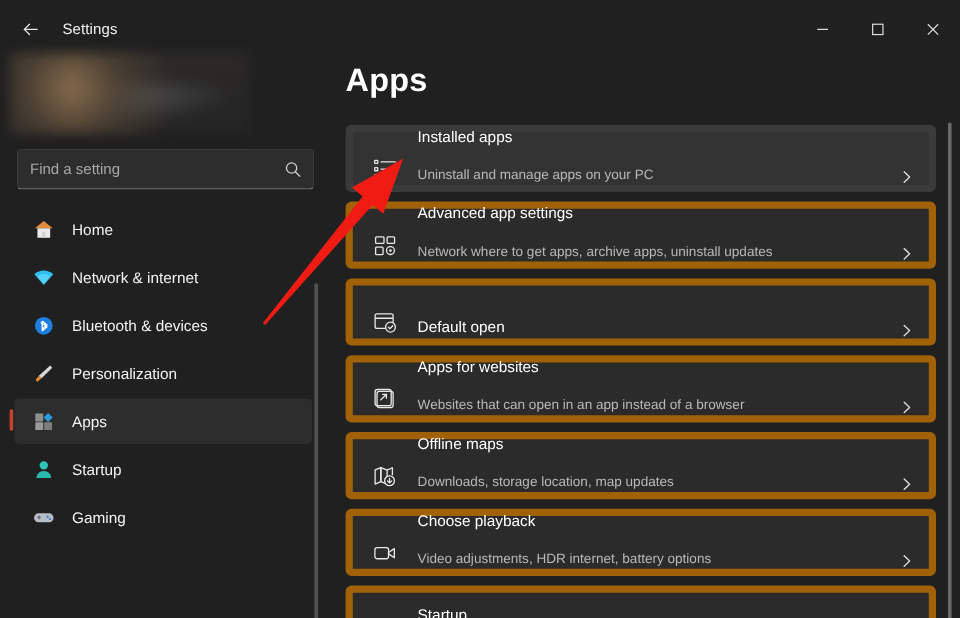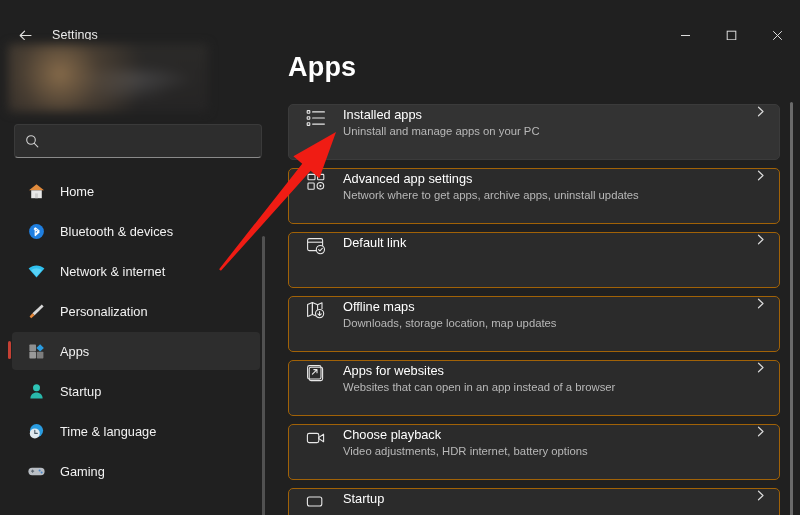--- a/index.html
+++ b/index.html
@@ -6,21 +6,21 @@
   html, body {
     width: 800px; height: 515px;
     background: #202020;
     font-family: "Liberation Sans", sans-serif;
     overflow: hidden;
   }
   .window { position: relative; width: 800px; height: 515px; background: #202020; overflow: hidden; }
 
   
   .titlebar {
-    position: absolute; top: 15px; left: 0; width: 800px; height: 40px;
+    position: absolute; top: 4px; left: 0; width: 800px; height: 40px;
     background: #202020; display: flex; align-items: center;
   }
   .back-btn {
     width: 34px; height: 30px; margin-left: 8px;
     display: flex; align-items: center; justify-content: center;
     border-radius: 4px; color: #e6e6e6;
   }
   .back-btn svg { display: block; }
   .title-text {
     margin-left: 10px; font-size: 12.5px; color: #f0f0f0; letter-spacing: .1px;
@@ -84,30 +84,30 @@
 
   
   .main { position: absolute; left: 272px; top: 40px; width: 528px; height: 475px; background: #202020; }
   .page-title {
     position: absolute; left: 16px; top: 12px;
     font-size: 27px; color: #ffffff; font-weight: 600; letter-spacing: .2px;
   }
   .cards { position: absolute; left: 16px; top: 64px; width: 492px; }
   .card {
     position: relative; height: 56px; margin-bottom: 8px;
-    background: #2b2b2b; border: 1px solid #a16207; border-radius: 5px;
-    display: flex; align-items: flex-start; padding: 0 12px 0 14px;
+    background: #2b2b2b; border: 6px solid #a16207; border-radius: 5px;
+    display: flex; align-items: flex-end; padding: 0 12px 0 14px;
   }
   .card.hover { background: #333333; border-color: #3b3b3b; }
   .card-ic { width: 26px; height: 26px; margin-right: 14px; flex: 0 0 26px;
     display: flex; align-items: center; justify-content: center; color: #e8e8e8; }
   .card-ic svg { display: block; }
   .card-txt { flex: 1; min-width: 0; }
   .card-title { font-size: 12.8px; color: #ffffff; line-height: 16px; }
-  .card-sub { font-size: 11.3px; color: #b8b8b8; line-height: 15px; margin-top: 1px; }
+  .card-sub { font-size: 11.3px; color: #b8b8b8; line-height: 15px; margin-top: 16px; }
   .chev { color: #d8d8d8; flex: 0 0 auto; display: flex; align-items: center; }
   .chev svg { display: block; }
 
   .main-sb {
     position: absolute; left: 518px; top: 62px; width: 3px; height: 440px;
     background: #6a6a6a; border-radius: 2px;
   }
 
   
   .annot { position: absolute; left: 0; top: 0; width: 800px; height: 515px; pointer-events: none; }
@@ -141,20 +141,21 @@
         </svg>
       </div>
     </div>
   </div>
 
   <div class="sidebar">
     <div class="profile"></div>
 
     <div class="search-wrap">
       <div class="search-box">
+        <div class="search-ph">Find a setting</div>
         <div class="search-icon">
           <svg width="14" height="14" viewBox="0 0 14 14" fill="none">
             <circle cx="6" cy="6" r="4.3" stroke="currentColor" stroke-width="1.1"></circle>
             <path d="M9.3 9.3L12.8 12.8" stroke="currentColor" stroke-width="1.1" stroke-linecap="round"></path>
           </svg>
         </div>
       </div>
     </div>
 
     <div class="navlist">
@@ -167,35 +168,35 @@
             <rect x="8.1" y="11.4" width="2.8" height="4.8" fill="#cfcfcf"></rect>
           </svg>
         </span>
         <span class="nav-label">Home</span>
       </div>
 
 
       <div class="navitem">
         <span class="nav-ic">
           <svg width="19" height="19" viewBox="0 0 19 19">
+            <path d="M1.6 6.6C4 4.5 6.6 3.5 9.5 3.5S15 4.5 17.4 6.6L9.5 15.4L1.6 6.6Z" fill="#2fc0ee"></path>
+            <path d="M4.1 8.3C5.8 7 7.6 6.3 9.5 6.3S13.2 7 14.9 8.3L9.5 14.4L4.1 8.3Z" fill="#57d2f7"></path>
+          </svg>
+        </span>
+        <span class="nav-label">Network &amp; internet</span>
+      </div>
+
+      <div class="navitem">
+        <span class="nav-ic">
+          <svg width="19" height="19" viewBox="0 0 19 19">
             <circle cx="9.5" cy="9.5" r="7.4" fill="#1f7fe0"></circle>
             <path d="M8.2 5.6L12.2 8.9L8.2 12.1M8.2 5.6V13.6L12.2 10.2L6.9 6.8" stroke="#ffffff" stroke-width="1.1" fill="none" stroke-linejoin="round"></path>
           </svg>
         </span>
         <span class="nav-label">Bluetooth &amp; devices</span>
-      </div>
-
-      <div class="navitem">
-        <span class="nav-ic">
-          <svg width="19" height="19" viewBox="0 0 19 19">
-            <path d="M1.6 6.6C4 4.5 6.6 3.5 9.5 3.5S15 4.5 17.4 6.6L9.5 15.4L1.6 6.6Z" fill="#2fc0ee"></path>
-            <path d="M4.1 8.3C5.8 7 7.6 6.3 9.5 6.3S13.2 7 14.9 8.3L9.5 14.4L4.1 8.3Z" fill="#57d2f7"></path>
-          </svg>
-        </span>
-        <span class="nav-label">Network &amp; internet</span>
       </div>
 
       <div class="navitem">
         <span class="nav-ic">
           <svg width="19" height="19" viewBox="0 0 19 19">
             <path d="M14.8 2.6L16.6 4.4L7.6 13.2L5.4 11.2L14.8 2.6Z" fill="#d8d8d8"></path>
             <path d="M5.4 11.2L7.6 13.2L4.2 16.2L2.6 14.6L5.4 11.2Z" fill="#e8893a"></path>
           </svg>
         </span>
         <span class="nav-label">Personalization</span>
@@ -216,30 +217,20 @@
       <div class="navitem">
         <span class="nav-ic">
           <svg width="19" height="19" viewBox="0 0 19 19">
             <circle cx="9.5" cy="5.8" r="3.5" fill="#2ec4b6"></circle>
             <path d="M3.4 16.4C3.4 12.9 6.1 10.6 9.5 10.6S15.6 12.9 15.6 16.4H3.4Z" fill="#29b8ab"></path>
           </svg>
         </span>
         <span class="nav-label">Startup</span>
       </div>
 
-      <div class="navitem">
-        <span class="nav-ic">
-          <svg width="19" height="19" viewBox="0 0 19 19">
-            <circle cx="9.5" cy="8.6" r="6.6" fill="#2a9ce0"></circle>
-            <circle cx="7.8" cy="11.4" r="5" fill="#dfe8ee"></circle>
-            <path d="M7.8 8.2V11.4H10.3" stroke="#4a5a66" stroke-width="1.1" fill="none" stroke-linecap="round"></path>
-          </svg>
-        </span>
-        <span class="nav-label">Time &amp; language</span>
-      </div>
 
       <div class="navitem">
         <span class="nav-ic">
           <svg width="19" height="19" viewBox="0 0 19 19">
             <rect x="1.4" y="5.8" width="16.2" height="7.4" rx="3.7" fill="#b9bec4"></rect>
             <rect x="4" y="8.6" width="3.2" height="1.1" rx=".5" fill="#5c6670"></rect>
             <rect x="5.05" y="7.55" width="1.1" height="3.2" rx=".5" fill="#5c6670"></rect>
             <circle cx="12.6" cy="8.6" r="1" fill="#4a86c8"></circle>
             <circle cx="14.6" cy="10.4" r="1" fill="#4a86c8"></circle>
           </svg>
@@ -301,21 +292,40 @@
       <div class="card">
         <span class="card-ic">
           <svg width="22" height="22" viewBox="0 0 22 22" fill="none">
             <rect x="2.6" y="3.6" width="15" height="12" rx="1.6" stroke="currentColor" stroke-width="1.1"></rect>
             <path d="M2.6 7.2H17.6" stroke="currentColor" stroke-width="1.1"></path>
             <circle cx="15.4" cy="14.6" r="4.1" fill="#2b2b2b" stroke="currentColor" stroke-width="1.1"></circle>
             <path d="M13.6 14.6L14.9 15.9L17.3 13.4" stroke="currentColor" stroke-width="1.1" stroke-linecap="round" stroke-linejoin="round"></path>
           </svg>
         </span>
         <span class="card-txt">
-          <span class="card-title">Default link</span>
+          <span class="card-title">Default open</span>
+        </span>
+        <span class="chev">
+          <svg width="13" height="13" viewBox="0 0 13 13" fill="none">
+              <path d="M4.5 2.2L9 6.5L4.5 10.8" stroke="currentColor" stroke-width="1.2" stroke-linecap="round" stroke-linejoin="round"></path>
+            </svg>
+        </span>
+      </div>
+
+      <div class="card">
+        <span class="card-ic">
+          <svg width="22" height="22" viewBox="0 0 22 22" fill="none">
+            <rect x="4.2" y="4.2" width="13.4" height="13.4" rx="1.8" stroke="currentColor" stroke-width="1.1"></rect>
+            <rect x="2.6" y="2.6" width="13.4" height="13.4" rx="1.8" stroke="currentColor" stroke-width="1.1"></rect>
+            <path d="M7.4 11.2L12 6.6M12 6.6H8.8M12 6.6V9.8" stroke="currentColor" stroke-width="1.1" stroke-linecap="round" stroke-linejoin="round"></path>
+          </svg>
+        </span>
+        <span class="card-txt">
+          <span class="card-title">Apps for websites</span>
+          <span class="card-sub" style="display:block">Websites that can open in an app instead of a browser</span>
         </span>
         <span class="chev">
           <svg width="13" height="13" viewBox="0 0 13 13" fill="none">
               <path d="M4.5 2.2L9 6.5L4.5 10.8" stroke="currentColor" stroke-width="1.2" stroke-linecap="round" stroke-linejoin="round"></path>
             </svg>
         </span>
       </div>
 
       <div class="card">
         <span class="card-ic">
@@ -334,39 +344,20 @@
         <span class="chev">
           <svg width="13" height="13" viewBox="0 0 13 13" fill="none">
               <path d="M4.5 2.2L9 6.5L4.5 10.8" stroke="currentColor" stroke-width="1.2" stroke-linecap="round" stroke-linejoin="round"></path>
             </svg>
         </span>
       </div>
 
       <div class="card">
         <span class="card-ic">
           <svg width="22" height="22" viewBox="0 0 22 22" fill="none">
-            <rect x="4.2" y="4.2" width="13.4" height="13.4" rx="1.8" stroke="currentColor" stroke-width="1.1"></rect>
-            <rect x="2.6" y="2.6" width="13.4" height="13.4" rx="1.8" stroke="currentColor" stroke-width="1.1"></rect>
-            <path d="M7.4 11.2L12 6.6M12 6.6H8.8M12 6.6V9.8" stroke="currentColor" stroke-width="1.1" stroke-linecap="round" stroke-linejoin="round"></path>
-          </svg>
-        </span>
-        <span class="card-txt">
-          <span class="card-title">Apps for websites</span>
-          <span class="card-sub" style="display:block">Websites that can open in an app instead of a browser</span>
-        </span>
-        <span class="chev">
-          <svg width="13" height="13" viewBox="0 0 13 13" fill="none">
-              <path d="M4.5 2.2L9 6.5L4.5 10.8" stroke="currentColor" stroke-width="1.2" stroke-linecap="round" stroke-linejoin="round"></path>
-            </svg>
-        </span>
-      </div>
-
-      <div class="card">
-        <span class="card-ic">
-          <svg width="22" height="22" viewBox="0 0 22 22" fill="none">
             <rect x="2.4" y="6.4" width="11.4" height="9.2" rx="1.8" stroke="currentColor" stroke-width="1.1"></rect>
             <path d="M13.8 10.4L18.6 7.2V14.8L13.8 11.6V10.4Z" stroke="currentColor" stroke-width="1.1" stroke-linejoin="round"></path>
           </svg>
         </span>
         <span class="card-txt">
           <span class="card-title">Choose playback</span>
           <span class="card-sub" style="display:block">Video adjustments, HDR internet, battery options</span>
         </span>
         <span class="chev">
           <svg width="13" height="13" viewBox="0 0 13 13" fill="none">

